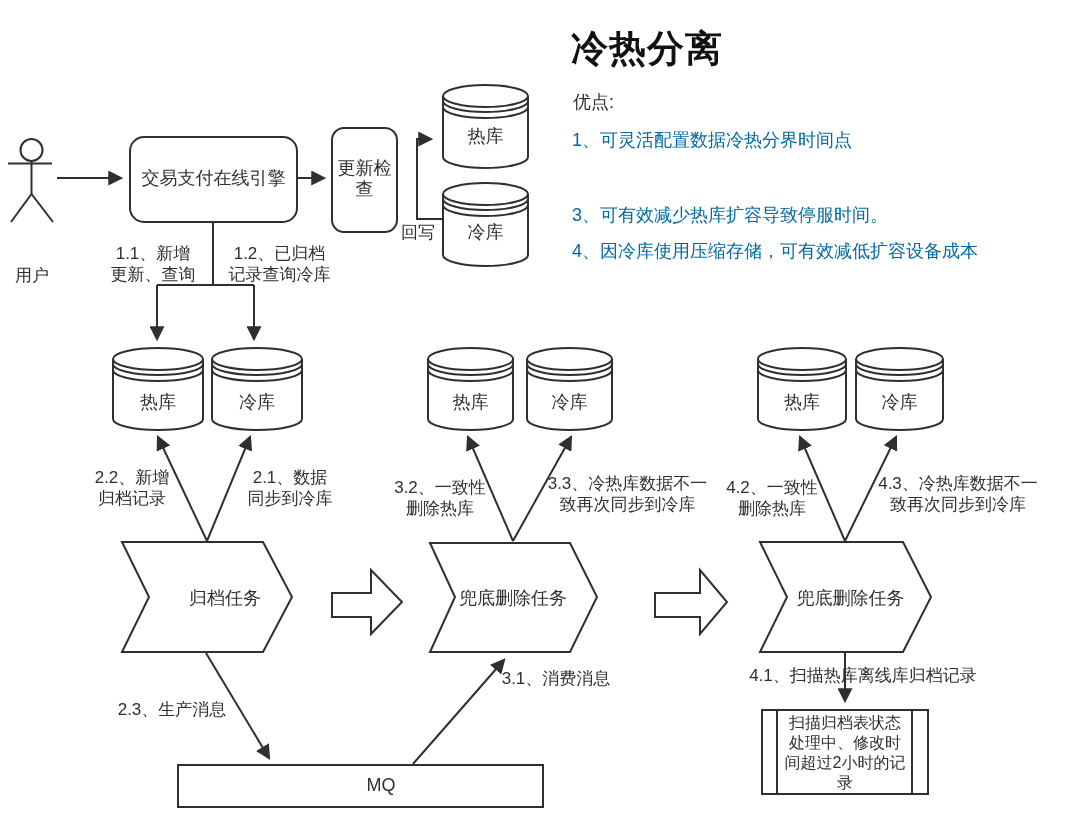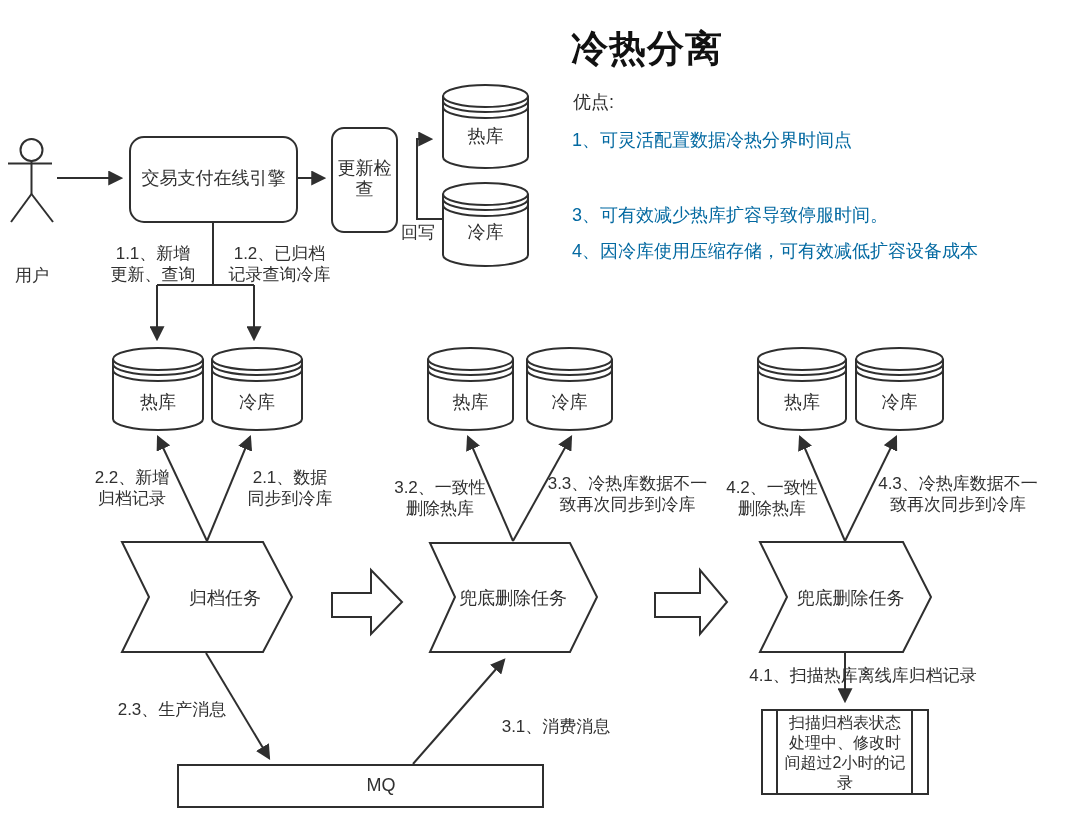--- a/index.html
+++ b/index.html
@@ -205,16 +205,16 @@
 同步到冷库</div>
   <div class="lbl" style="left:390px;top:477px;width:100px;">3.2、一致性
 删除热库</div>
   <div class="lbl" style="left:545px;top:473px;width:165px;">3.3、冷热库数据不一
 致再次同步到冷库</div>
   <div class="lbl" style="left:722px;top:477px;width:100px;">4.2、一致性
 删除热库</div>
   <div class="lbl" style="left:874px;top:473px;width:168px;">4.3、冷热库数据不一
 致再次同步到冷库</div>
   <div class="lbl" style="left:112px;top:699px;width:120px;">2.3、生产消息</div>
-  <div class="lbl" style="left:496px;top:716px;width:120px;">3.1、消费消息</div>
+  <div class="lbl" style="left:496px;top:668px;width:120px;">3.1、消费消息</div>
   <div class="lbl" style="left:728px;top:665px;width:270px;white-space:nowrap;">4.1、扫描热库离线库归档记录</div>
 
 </div>
 
 </body></html>

